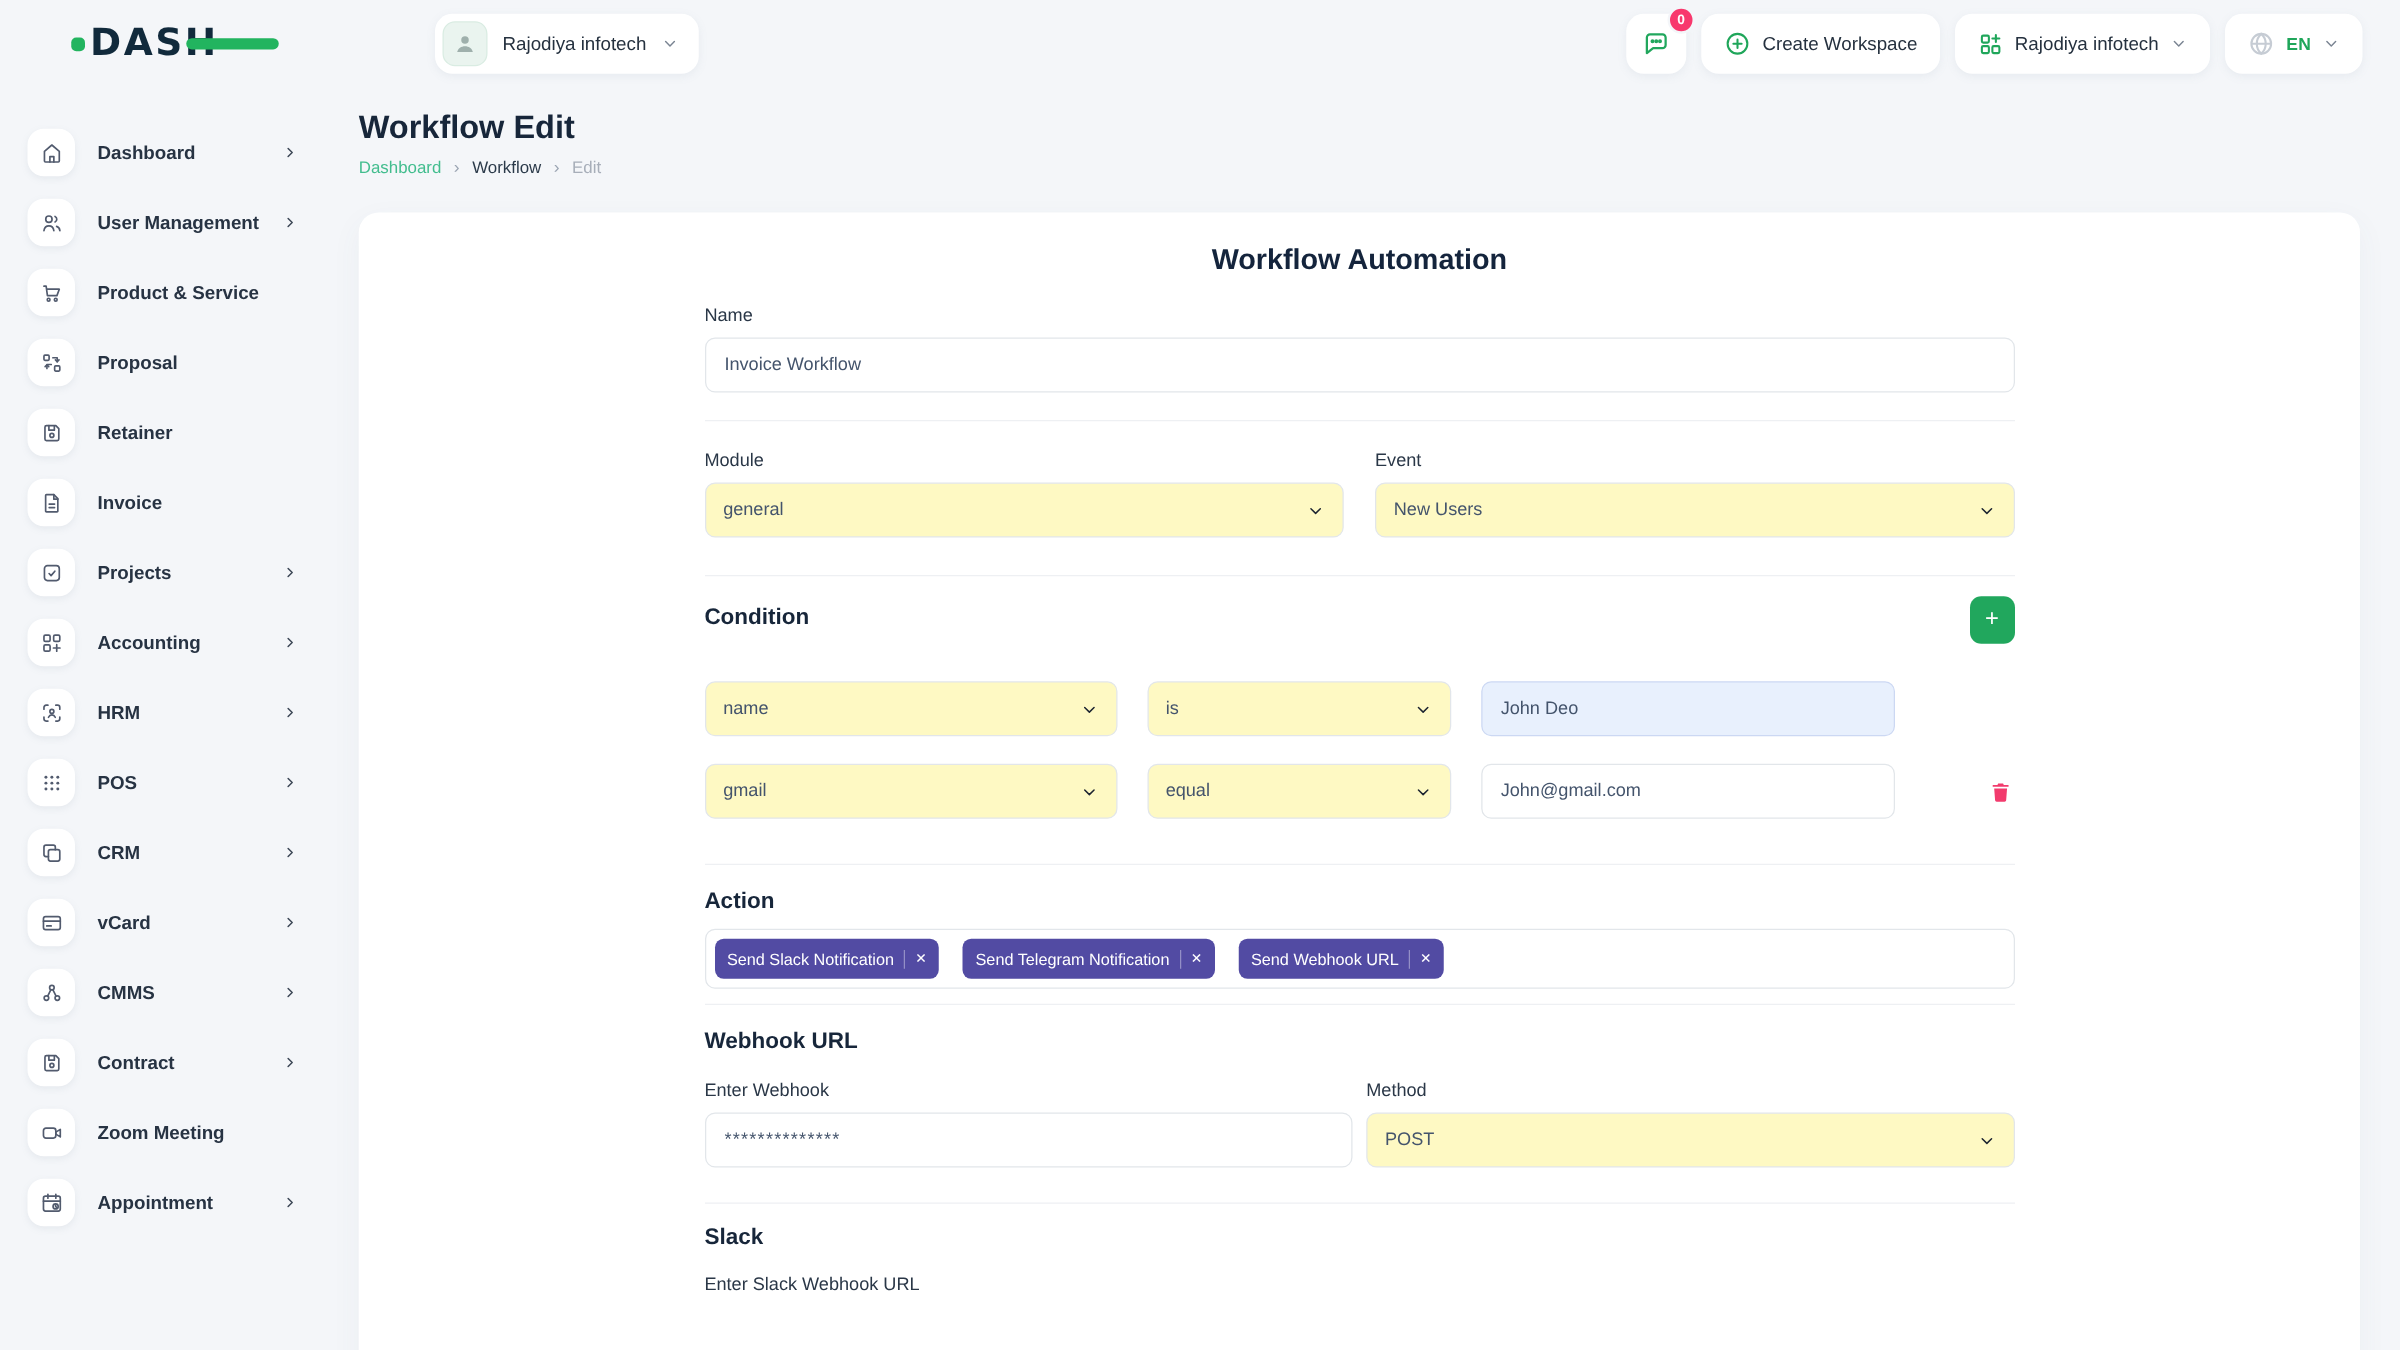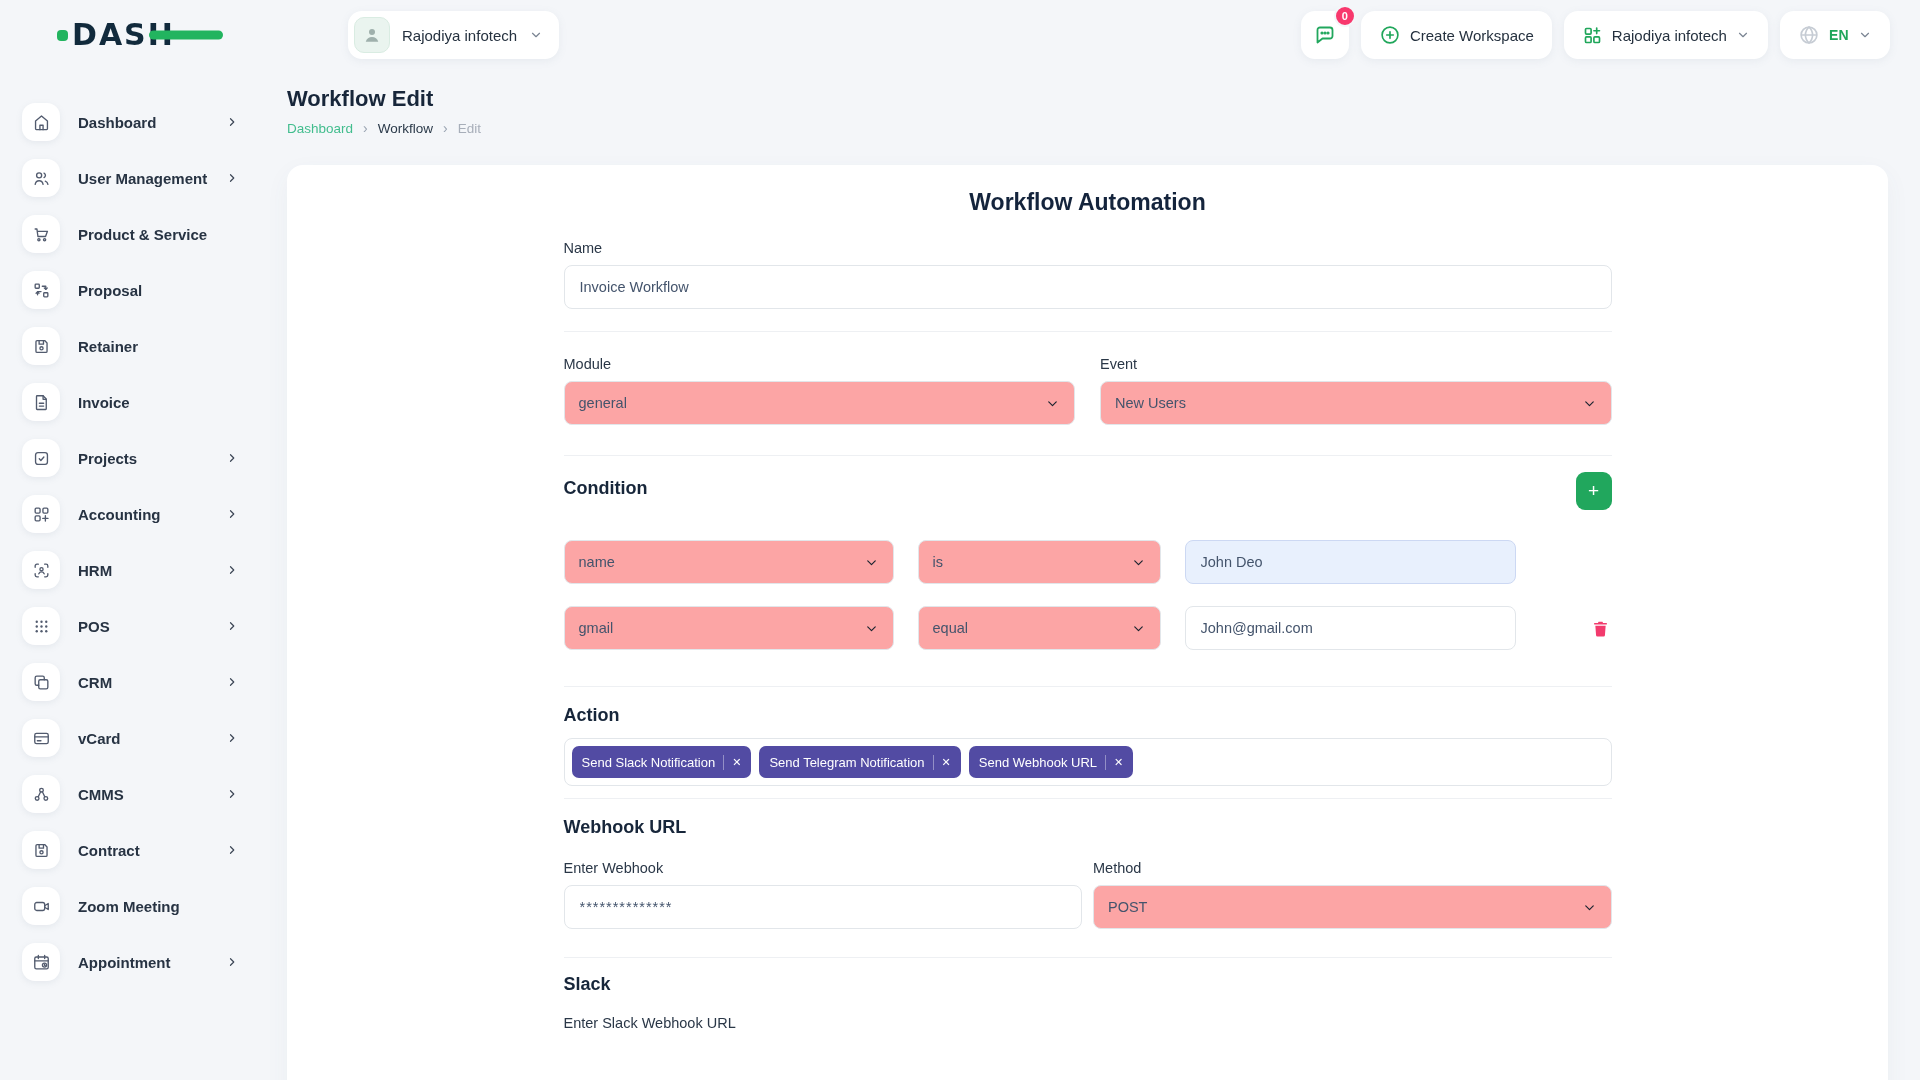--- a/index.html
+++ b/index.html
@@ -70,21 +70,21 @@
   .side-icon {
     width:38px; height:38px; background:#fff; border-radius:13px;
     display:flex; align-items:center; justify-content:center;
     box-shadow:0 2px 6px rgba(130,145,165,.13); color:#525b6e; flex:none;
   }
   .side-label { margin-left:18px; font-size:15px; font-weight:600; color:#273343; flex:1; }
   .side-chev { margin-right:42px; color:#3c4656; }
 
   
   .main { position:absolute; left:287px; top:70px; width:1601px; }
-  .page-title { font-size:22px; font-weight:700; color:#17263a; margin-top:16px; }
+  .page-title { font-size:26px; font-weight:700; color:#17263a; margin-top:16px; }
   .breadcrumb { display:flex; align-items:center; gap:10px; margin-top:8px; font-size:13.5px; }
   .bc-link { color:#42bd8e; cursor:pointer; }
   .bc-sep { color:#9aa4b2; font-size:14px; }
   .bc-current { color:#2b3a4a; font-weight:500; }
   .bc-muted { color:#a7aeb9; }
 
   .card {
     margin-top:29px; background:#fff; border-radius:16px; height:1200px;
     box-shadow:0 8px 24px rgba(70,90,120,.05);
   }
@@ -94,39 +94,39 @@
   .text-input {
     width:100%; height:44px; border:1px solid #e2e6ea; border-radius:8px;
     padding:0 15px; font-size:14.5px; color:#44546c; background:#fff; outline:none;
     font-family:"Liberation Sans", sans-serif;
   }
   .text-input.autofill { background:#e8f0fd; border-color:#ccd8f3; }
   .divider { height:1px; background:#eef0f3; margin:22px 0; }
   .section-heading { font-size:18px; font-weight:700; color:#17263a; }
   .two-col { display:grid; grid-template-columns:1fr 1fr; gap:25px; margin-top:24px; }
   .select {
-    height:44px; border:1px solid #e2e6ea; border-radius:8px; background:#fca5a5;
+    height:44px; border:1px solid #e2e6ea; border-radius:8px; background:#fef9c3;
     display:flex; align-items:center; justify-content:space-between;
     padding:0 14px; font-size:14.5px; color:#44546c; cursor:pointer;
   }
   .cond-head { display:flex; align-items:flex-start; justify-content:space-between; margin-top:4px; }
   .add-btn {
     width:36px; height:38px; background:#21a75d; border-radius:9px; color:#fff;
     display:flex; align-items:center; justify-content:center; font-size:19px;
     cursor:pointer; margin-top:-6px;
   }
   .cond-row { display:grid; grid-template-columns:330px 243px 331px 1fr; gap:24px; align-items:center; }
   .cond-row.first { margin-top:30px; }
   .cond-row.second { margin-top:22px; }
   .trash-cell { display:flex; justify-content:flex-end; padding-right:2px; }
   .trash { cursor:pointer; }
 
   .action-box {
     margin-top:12px; border:1px solid #e2e6ea; border-radius:8px; min-height:46px;
-    padding:7px; display:flex; align-items:center; gap:8px; flex-wrap:wrap;
+    padding:7px; display:flex; align-items:center; gap:19px; flex-wrap:wrap;
   }
   .tag {
     display:inline-flex; align-items:center; background:#524ba3; color:#fff;
     border-radius:7px; padding:0 10px; height:32px; font-size:13px; font-weight:500;
   }
   .tag-sep { width:1px; height:15px; background:rgba(255,255,255,.38); margin:0 8px; }
   .tag-close { font-size:11px; cursor:pointer; line-height:1; }
 
   .half-grid { display:grid; grid-template-columns:1fr 1fr; gap:11px; margin-top:22px; }
   .mask { letter-spacing:1px; }

